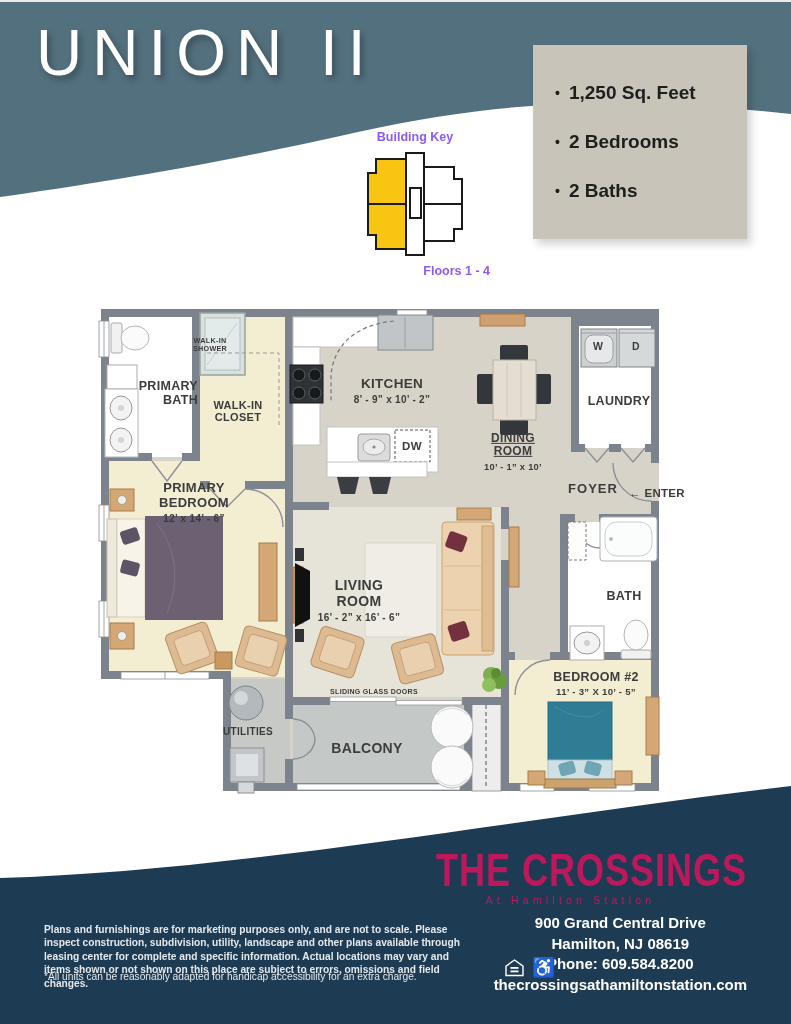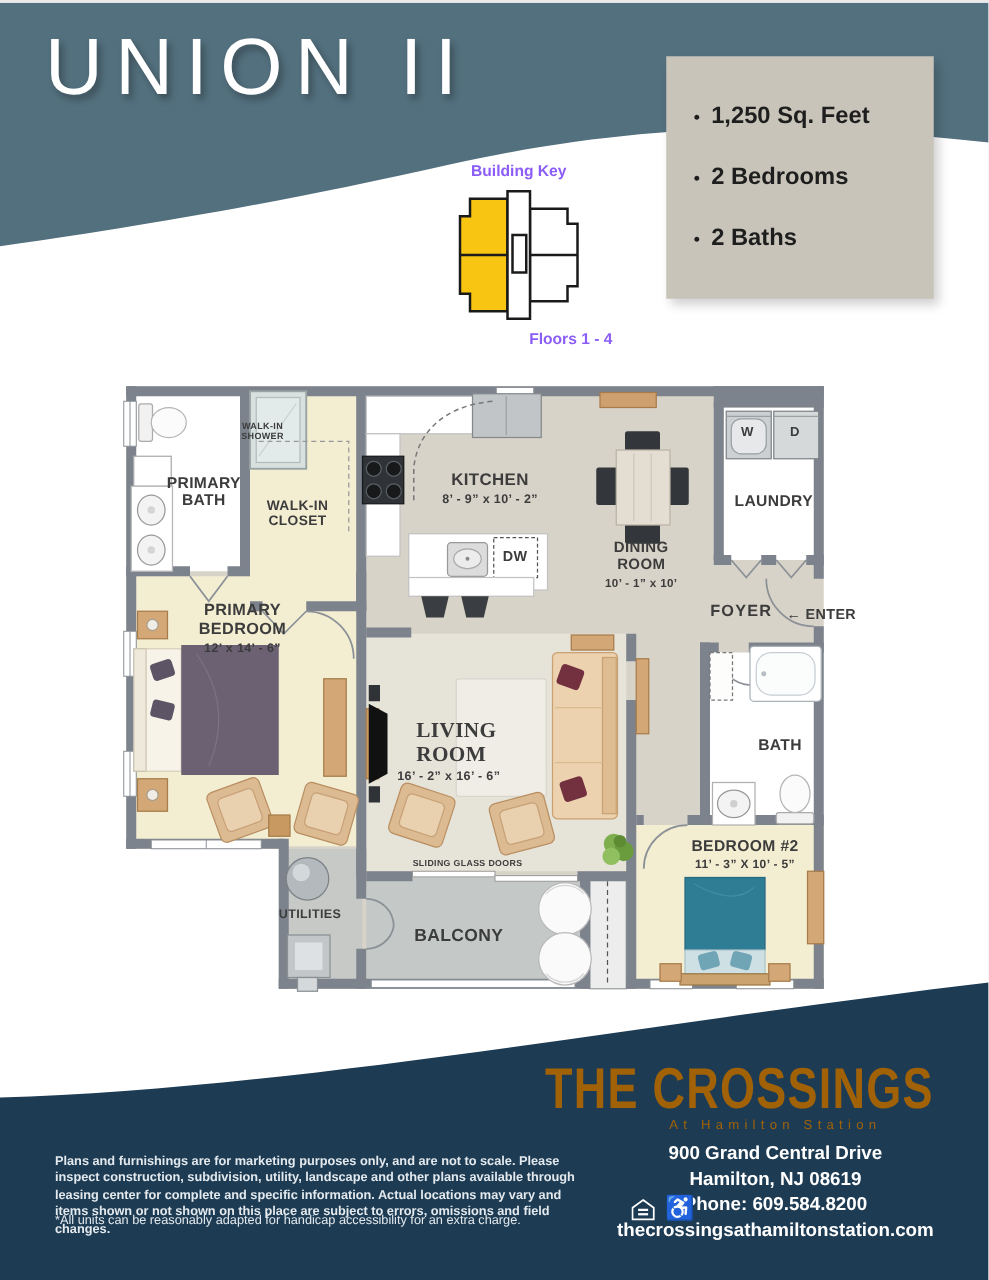--- a/index.html
+++ b/index.html
@@ -22,21 +22,21 @@
   .info-item{font-size:19px;font-weight:bold;color:#1e1e1e;display:flex;align-items:center;gap:9px;}
   .info-item .blt{font-size:14px;}
   
   .plan{position:absolute;left:97px;top:303px;width:566px;height:492px;}
   .plan svg{position:absolute;left:0;top:0;}
   .pl{position:absolute;transform:translate(-50%,-50%);text-align:center;color:#3c3c3c;
       font-weight:bold;line-height:1.12;letter-spacing:.3px;}
   .pl .dims{font-weight:bold;margin-top:3px;}
   .nowrap{white-space:nowrap;}
   
-  .logo{position:absolute;right:44px;top:842px;text-align:right;color:#a16207;}
+  .logo{position:absolute;right:44px;top:842px;text-align:center;color:#be185d;}
   .logo-name{font-size:36px;font-weight:bold;letter-spacing:1px;transform:scaleY(1.28);
              transform-origin:top right;}
   .logo-sub{font-size:10.5px;letter-spacing:4.2px;margin-top:8px;margin-right:42px;}
   .addr{position:absolute;right:44px;top:911px;text-align:center;color:#fff;font-size:15px;
         font-weight:bold;line-height:20.5px;}
   .disc{position:absolute;left:44px;top:921px;width:418px;font-size:10.2px;line-height:13.4px;
         color:#e3e9ed;font-weight:bold;}
   .fnote{position:absolute;left:44px;top:969px;font-size:10.2px;color:#e3e9ed;}
   .ficons{position:absolute;left:505px;top:956px;display:flex;align-items:center;gap:8px;color:#fff;}
   .wheel{font-size:19px;line-height:1;}
@@ -312,45 +312,45 @@
 
       <g>
         <circle cx="355" cy="422" r="21" fill="#fafafa" stroke="#b9b9b9"></circle>
         <path d="M340,410 A20,20 0 0 1 370,410" fill="none" stroke="#d5d5d5"></path>
         <circle cx="355" cy="462" r="21" fill="#fafafa" stroke="#b9b9b9"></circle>
         <path d="M340,474 A20,20 0 0 0 370,474" fill="none" stroke="#d5d5d5"></path>
       </g>
     </svg>
 
     <div class="pl" style="left:113px;top:40px;width:44px;font-size:7.2px;">WALK-IN SHOWER</div>
-    <div class="pl" style="left:66px;top:88px;width:70px;font-size:12.5px;">PRIMARY BATH</div>
+    <div class="pl" style="left:66px;top:88px;width:70px;font-size:12.5px;text-align:right;">PRIMARY BATH</div>
     <div class="pl" style="left:141px;top:106px;width:62px;font-size:11px;">WALK-IN CLOSET</div>
     <div class="pl" style="left:295px;top:86px;">
       <div class="nowrap" style="font-size:13.5px;">KITCHEN</div>
       <div class="dims nowrap" style="font-size:10px;">8’ - 9” x 10’ - 2”</div>
     </div>
     <div class="pl" style="left:416px;top:147px;">
-      <div style="font-size:12px;width:52px;margin:0 auto;">DINING ROOM</div>
+      <div style="font-size:12px;width:52px;margin:0 auto;text-decoration:underline;">DINING ROOM</div>
       <div class="dims nowrap" style="font-size:9.3px;text-align:center;">10’ - 1” x 10’</div>
     </div>
     <div class="pl nowrap" style="left:522px;top:96px;font-size:12.5px;">LAUNDRY</div>
     <div class="pl" style="left:501px;top:42px;font-size:10.5px;">W</div>
     <div class="pl" style="left:539px;top:42px;font-size:10.5px;">D</div>
     <div class="pl" style="left:315px;top:141px;font-size:11.5px;">DW</div>
     <div class="pl nowrap" style="left:496px;top:184px;font-size:13px;letter-spacing:1px;">FOYER</div>
     <div class="pl nowrap" style="left:560px;top:188px;font-size:11.5px;">
       <span>←</span>
       <span>ENTER</span>
     </div>
     <div class="pl" style="left:97px;top:198px;">
       <div style="font-size:13px;width:78px;margin:0 auto;">PRIMARY BEDROOM</div>
       <div class="dims nowrap" style="font-size:10px;">12’ x 14’ - 6”</div>
     </div>
     <div class="pl" style="left:262px;top:296px;">
-      <div style="font-size:17px;width:52px;margin:0 auto;font-family:Liberation Serif, serif;">LIVING ROOM</div>
+      <div style="font-size:14px;width:52px;margin:0 auto;">LIVING ROOM</div>
       <div class="dims nowrap" style="font-size:10px;">16’ - 2” x 16’ - 6”</div>
     </div>
     <div class="pl nowrap" style="left:277px;top:387px;font-size:7px;">SLIDING GLASS DOORS</div>
     <div class="pl nowrap" style="left:527px;top:291px;font-size:12.5px;">BATH</div>
     <div class="pl" style="left:499px;top:379px;">
       <div class="nowrap" style="font-size:12.5px;">BEDROOM #2</div>
       <div class="dims nowrap" style="font-size:9.6px;">11’ - 3” X 10’ - 5”</div>
     </div>
     <div class="pl nowrap" style="left:151px;top:427px;font-size:10px;">UTILITIES</div>
     <div class="pl nowrap" style="left:270px;top:444px;font-size:14px;">BALCONY</div>

